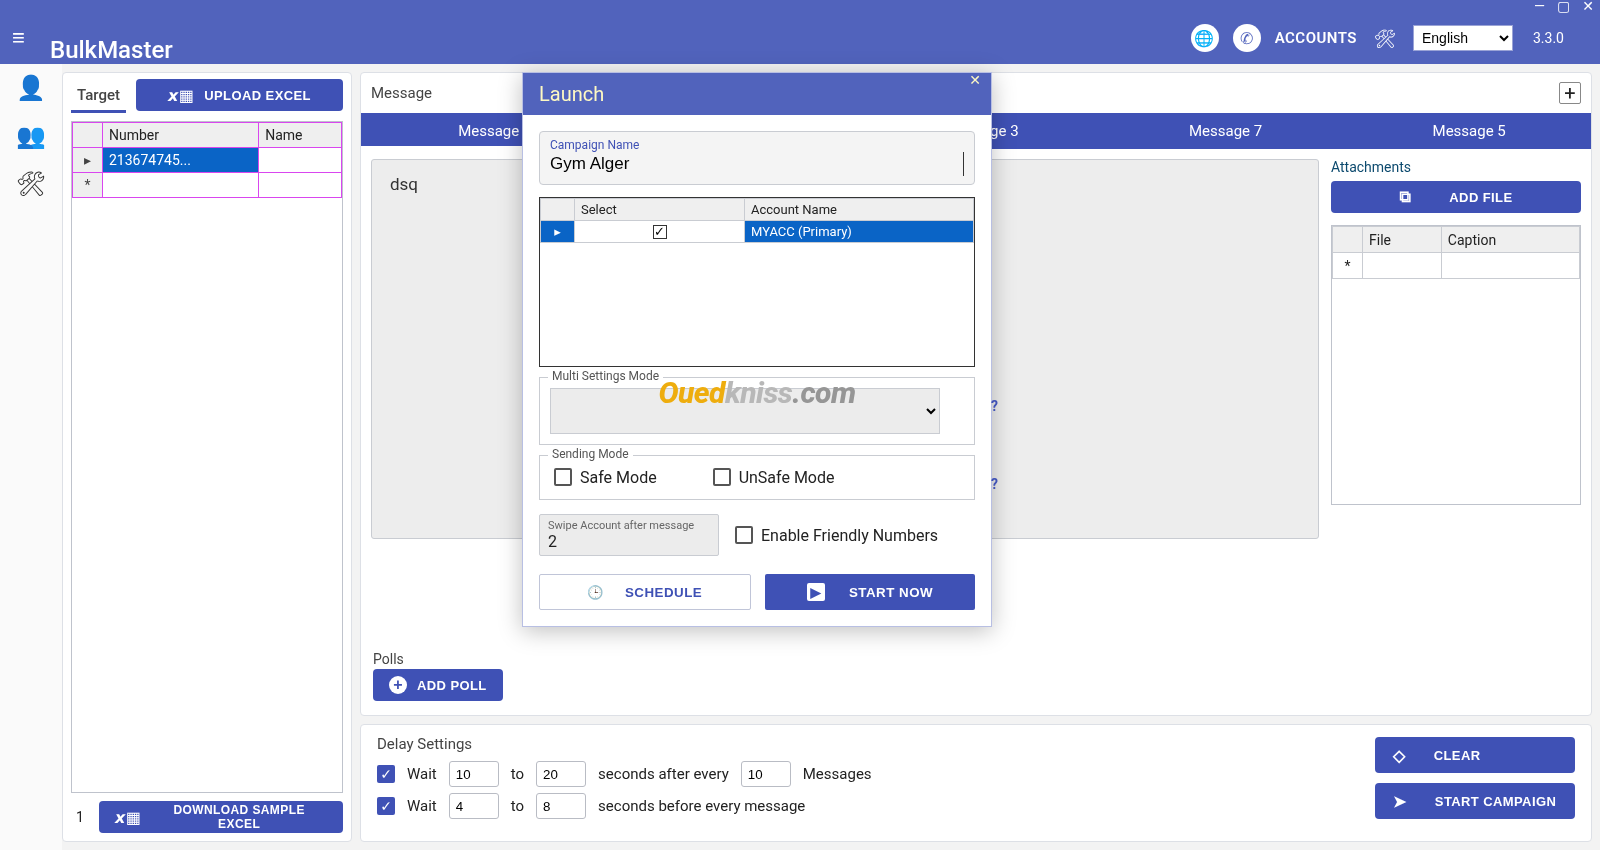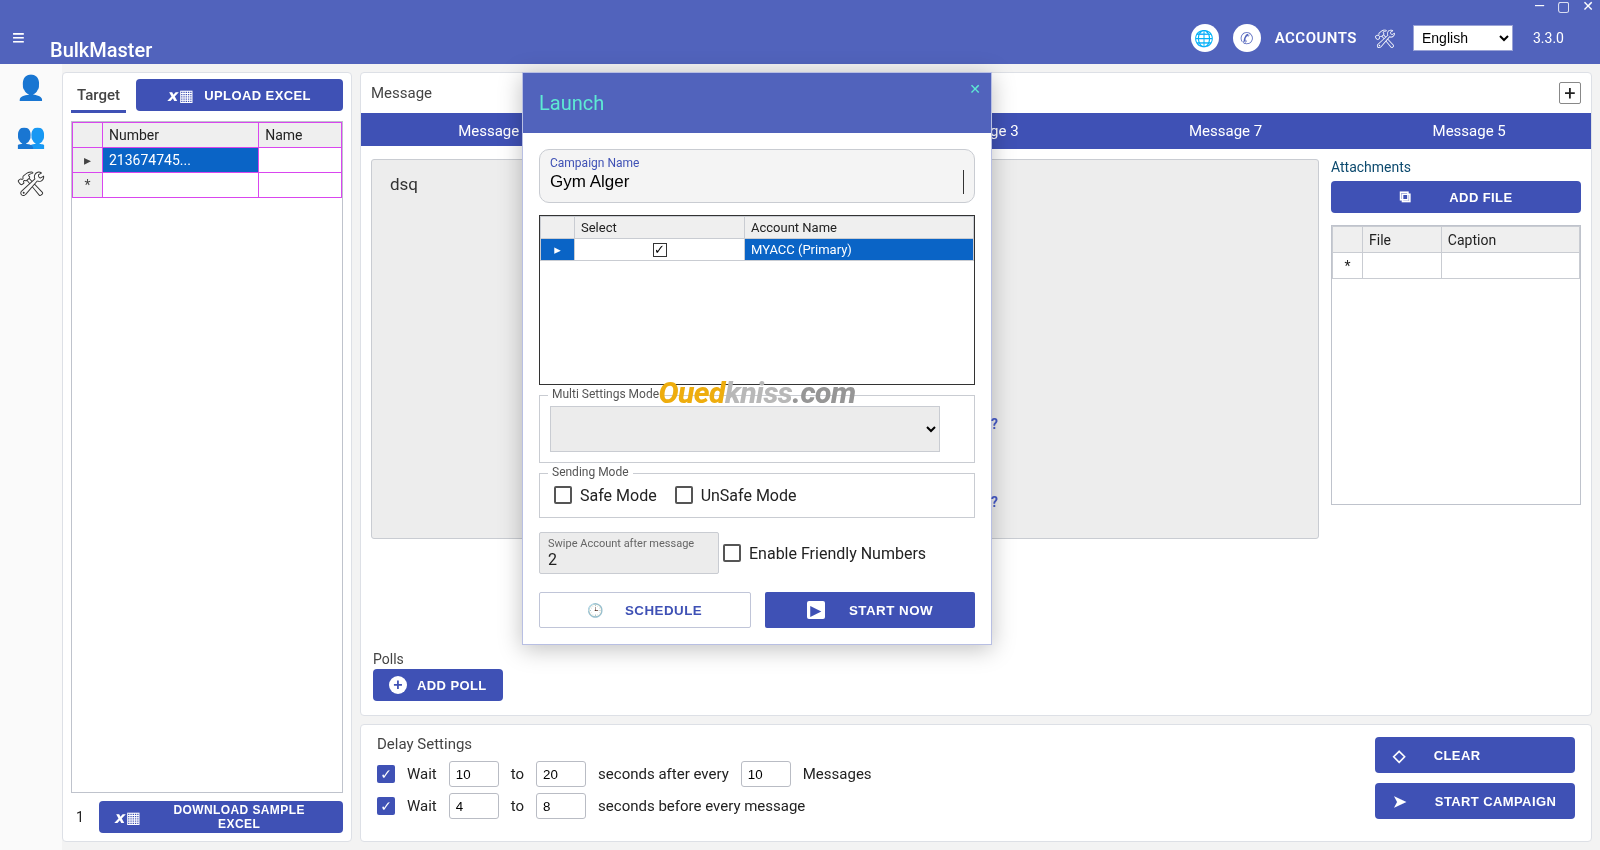--- a/index.html
+++ b/index.html
@@ -25,21 +25,21 @@
 .toolbar {
   height: 52px;
   background: #5163bc;
   display: flex;
   align-items: center;
   padding: 0 12px;
   color: #fff;
   gap: 14px;
 }
 .hamburger { width: 24px; font-size: 22px; cursor: pointer; }
-.app-title { font-size: 20px; font-weight: 500; margin-top: 23px; }
+.app-title { font-size: 24px; font-weight: 500; margin-top: 23px; }
 .toolbar-sep { flex: 1; }
 .toolbar-icon { font-size: 18px; width: 28px; height: 28px; display:flex; align-items:center; justify-content:center; border-radius:50%; }
 .toolbar-label { font-size: 15px; font-weight: 600; letter-spacing: .5px; }
 .toolbar-icon.filled { background:#fff; color:#5163bc; font-size:16px; }
 .lang-select {
   background: #fff;
   border: 1px solid #9aa3d6;
   height: 26px;
   width: 100px;
   font-size: 14px;
@@ -172,47 +172,47 @@
   top: 0;
   left: 162px;
   width: 470px;
   background:#fff;
   border:1px solid #b8bfe3;
   box-shadow: 0 4px 22px rgba(0,0,0,.25);
   z-index: 10;
 }
 .modal-head {
   background:#5163bc;
-  color:#5eead4;
-  height: 60px;
+  color:#fef9c3;
+  height: 42px;
   display:flex;
   align-items:center;
   justify-content:space-between;
   padding: 0 16px;
   font-size:20px;
 }
 .modal-close { cursor:pointer; font-size:14px; position: relative; top: -14px; right: -6px; }
 .modal-body { padding: 16px; }
-.field-box { border:1px solid #c9ccd2; background:#f4f4f4; padding: 6px 10px 8px; border-radius:10px; }
+.field-box { border:1px solid #c9ccd2; background:#f4f4f4; padding: 6px 10px 8px; border-radius:4px; }
 .field-label { font-size:12px; color:#3f51b5; }
 .field-input { width:100%; border:none; background:transparent; font-size:17px; padding: 2px 0; outline:none; border-right:1px solid #333; }
 .acct-grid { border:1px solid #333; margin-top:12px; height:170px; }
 .acct-grid table { width:100%; border-collapse:collapse; font-size:13px; }
 .acct-grid th, .acct-grid td { border:1px solid #c9ccd2; padding:2px 6px; height:22px; text-align:left; font-weight:400;}
 .acct-grid th { background:#efefef; }
 .acct-grid .sel-row td { background:#0a64c6; color:#fff; }
 .acct-grid .sel-row td.check { background:#fff; text-align:center; }
 .acct-grid .row-ind { width:34px; background:#d9def3; text-align:center; color:#444; }
 .fieldset { border:1px solid #c9ccd2; padding: 10px; margin-top:10px; position:relative; }
 .fieldset .legend { position:absolute; top:-9px; left:8px; background:#fff; padding:0 4px; font-size:12px; color:#555; }
 .mm-select { width:100%; height:46px; background:#ececec; border:1px solid #c9ccd2; }
 .help-q { position:absolute; right: -24px; top: 20px; color:#3f51b5; font-weight:700; font-size:14px;}
-.send-modes { display:flex; gap:18px; font-size:16px; align-items:center; padding: 2px 4px; }
+.send-modes { display:flex; gap:56px; font-size:16px; align-items:center; padding: 2px 4px; }
 .chk { width:18px;height:18px;border:2px solid #555;display:inline-block;vertical-align:-3px;margin-right:8px;border-radius:2px; }
-.footer-row { display:flex; gap:4px; margin-top:14px; align-items:center; font-size:16px; }
+.footer-row { display:flex; gap:16px; margin-top:14px; align-items:center; font-size:16px; }
 .swipe-box { width: 180px; border:1px solid #c9ccd2; background:#ececec; padding:4px 8px; border-radius:2px;}
 .swipe-box .lbl{ font-size:11px;color:#666; white-space:nowrap; overflow:hidden;}
 .swipe-box .val{ font-size:16px; color:#222;}
 .modal-actions { display:flex; gap:14px; margin-top:18px; }
 .modal-actions .sched { flex:1; display:flex; align-items:center; justify-content:center; gap:20px; height:36px; border:1px solid #c0c5d8; background:#fff; border-radius:2px; color:#3f51b5; font-weight:700; letter-spacing:.5px; cursor:pointer; }
 .modal-actions .startnow { flex:1; background:#3f51b5; color:#fff; display:flex;align-items:center;justify-content:center;gap:24px;height:36px;border-radius:2px;cursor:pointer;font-weight:700;letter-spacing:.5px; border:none;}
 .watermark { position:absolute; left: 50%; top: 302px; transform:translateX(-50%); font-size:30px; font-weight:800; font-style:italic; color:#c7c7c7; pointer-events:none; letter-spacing: -0.5px;}
 .watermark .o1{color:#eead0e;}
 </style>
 </head>

